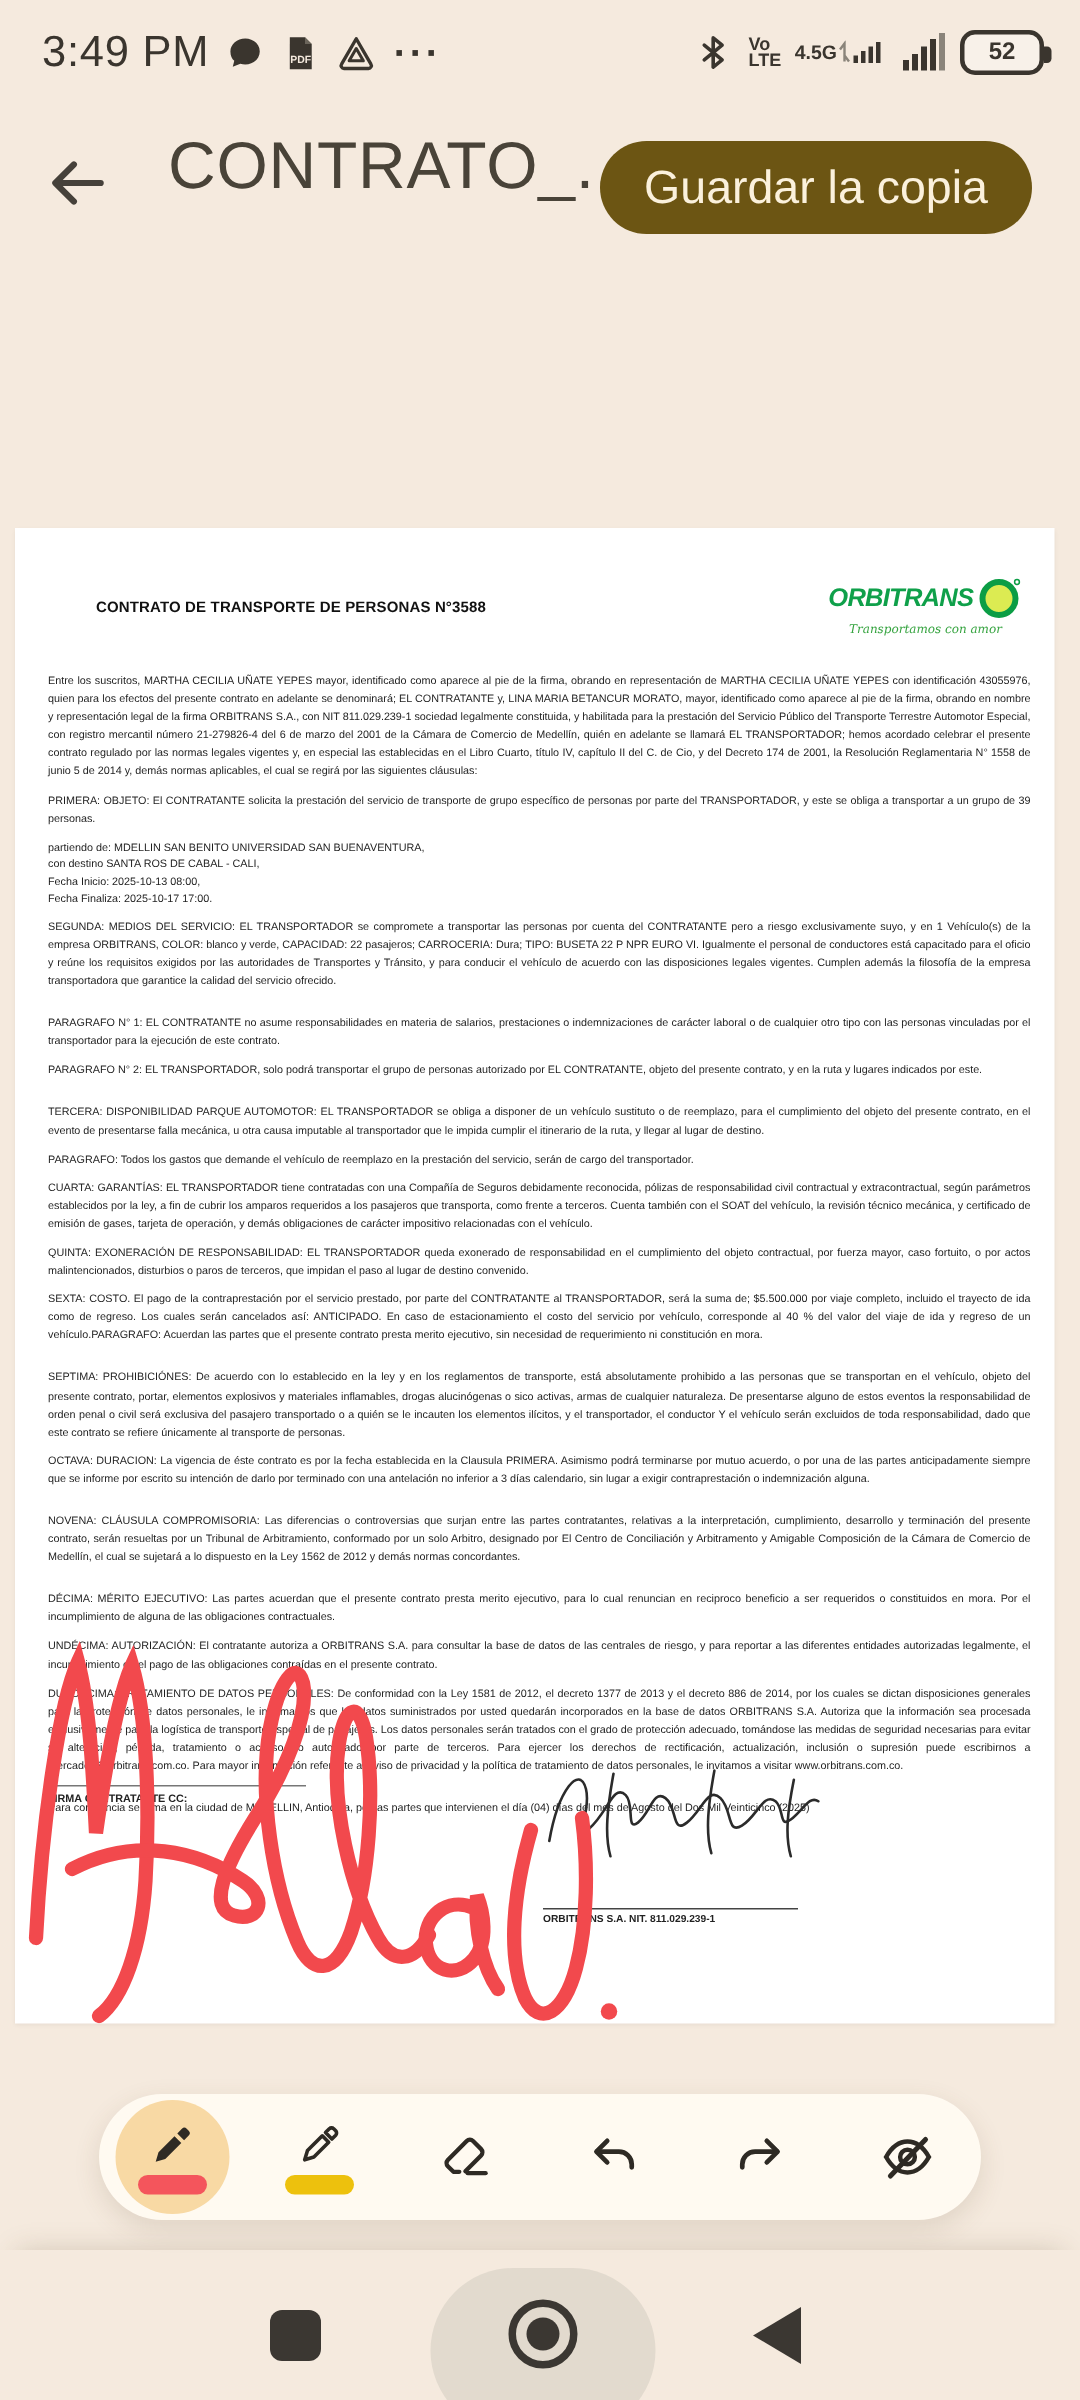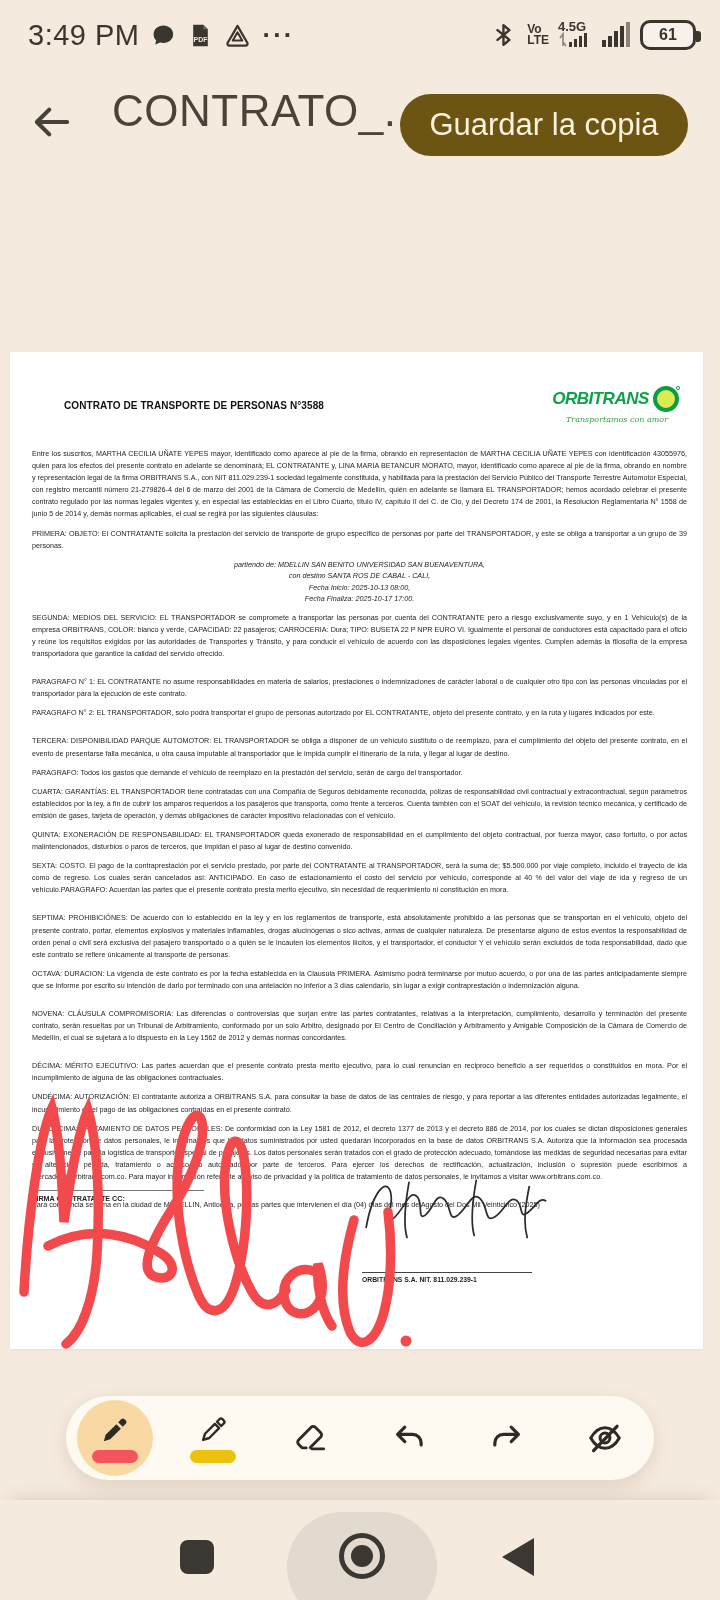--- a/index.html
+++ b/index.html
@@ -13,21 +13,21 @@
   body{background:var(--background);font-family:"Liberation Sans",sans-serif;position:relative;}
 
   
   .statusbar{position:absolute;top:0;left:0;width:720px;height:70px;display:flex;align-items:center;justify-content:space-between;padding:0 24px 0 28px;color:var(--icon-color);}
   .sb-left{display:flex;align-items:center;gap:10px;}
   .sb-time{font-size:29px;font-weight:500;letter-spacing:.5px;color:#3A352E;}
   .sb-icon{width:27px;height:27px;display:inline-block;}
   .sb-dots{font-size:26px;font-weight:700;letter-spacing:2px;color:#3A352E;margin-left:2px;}
   .sb-right{display:flex;align-items:center;gap:9px;}
   .volte{display:flex;flex-direction:column;line-height:11px;font-size:12px;font-weight:800;color:#3A352E;}
-  .netgrp{display:flex;flex-direction:column;align-items:flex-start;line-height:10px;}
+  .netgrp{display:flex;flex-direction:row;align-items:center;line-height:10px;}
   .netlabel{font-size:13px;font-weight:600;color:#3A352E;}
   .battery{position:relative;width:56px;height:30px;border:3px solid #3A352E;border-radius:10px;display:flex;align-items:center;justify-content:center;font-size:16px;font-weight:600;color:#3A352E;background:rgba(255,255,255,.35);}
   .battery::after{content:"";position:absolute;right:-8px;top:8px;width:5px;height:11px;background:#3A352E;border-radius:0 3px 3px 0;}
 
   
   .appheader{position:absolute;top:78px;left:0;width:720px;height:90px;}
   .back-btn{position:absolute;left:30px;top:22px;width:44px;height:44px;}
   .app-title{position:absolute;left:112px;top:8px;font-size:44px;color:#494338;letter-spacing:.5px;white-space:nowrap;}
   .save-btn{position:absolute;left:400px;top:16px;width:288px;height:62px;border:none;border-radius:31px;background:var(--accent-button);color:var(--button-text);font-size:31px;font-family:Liberation Sans, sans-serif;display:flex;align-items:center;justify-content:center;cursor:pointer;}
 
@@ -36,21 +36,21 @@
   .doc-title{position:absolute;left:54px;top:48px;font-size:10px;font-weight:700;color:#111;letter-spacing:.1px;}
   .logo-vigilado{position:absolute;left:383px;top:34px;display:flex;align-items:center;gap:5px;}
   .vig-text{font-size:10.5px;font-weight:700;color:var(--vigilado-color);line-height:12px;}
   .logo-orbitrans{position:absolute;left:528px;top:32px;width:158px;text-align:center;}
   .orb-row{display:flex;align-items:center;justify-content:center;gap:3px;}
   .orb-name{font-size:17px;font-weight:800;font-style:italic;color:var(--orbitrans-green);letter-spacing:-.5px;}
   .orb-tag{font-size:8px;font-style:italic;font-family:"DejaVu Serif",serif;color:#35A33F;margin-top:1px;}
   .doc-body{position:absolute;left:0;top:96px;width:687px;padding:0 10px 0 22px;font-size:7.2px;line-height:12.1px;color:var(--doc-text);text-align:justify;}
   .para{margin-bottom:7px;}
   .para.gap{margin-top:16px;}
-  .route{text-align:center;line-height:11.5px;font-style:italic;}
+  .route{text-align:left;line-height:11.5px;}
   .sig-left{position:absolute;left:22px;top:838px;width:172px;border-top:1px solid #777;padding-top:3px;font-size:7.2px;font-weight:600;color:#222;text-align:left;}
   .sig-right-line{position:absolute;left:352px;top:920px;width:170px;border-top:1.2px solid #444;padding-top:3px;font-size:6.8px;font-weight:600;color:#222;text-align:left;}
   .sig-black{position:absolute;left:346px;top:818px;width:214px;height:82px;}
   .scrawl{position:absolute;left:0;top:742px;width:404px;height:255px;pointer-events:auto;}
 
   
   .toolbar{position:absolute;left:66px;top:1396px;width:588px;height:84px;border-radius:42px;background:var(--toolbar-bg);box-shadow:0 6px 18px rgba(90,70,40,.14);display:flex;align-items:center;}
   .tool{width:98px;height:84px;display:flex;align-items:center;justify-content:center;position:relative;cursor:pointer;}
   .tool-circle{position:absolute;left:11px;top:4px;width:76px;height:76px;border-radius:50%;background:var(--tool-selected-bg);}
   .tool-stack{position:relative;display:flex;flex-direction:column;align-items:center;gap:4px;}
@@ -116,21 +116,21 @@
     <span class="sb-icon" style="width:30px;">
       <svg viewBox="0 0 30 26" width="30" height="26">
           <rect x="1" y="18" width="4" height="7" fill="#3A352E"></rect>
           <rect x="7" y="14" width="4" height="11" fill="#3A352E"></rect>
           <rect x="13" y="9" width="4" height="16" fill="#3A352E"></rect>
           <rect x="19" y="4" width="4" height="21" fill="#3A352E"></rect>
           <rect x="25" y="0" width="4" height="25" fill="#8a847a"></rect>
         </svg>
     </span>
     <span class="battery">
-        <span>61</span>
+        <span>52</span>
       </span>
   </div>
 </div>
 
 <div class="appheader">
   <span class="back-btn">
     <svg viewBox="0 0 32 32" width="44" height="44" fill="none" stroke="#46413A" stroke-width="3" stroke-linecap="round" stroke-linejoin="round">
         <path d="M27 16H6M14 7l-9 9 9 9"></path>
       </svg>
   </span>

